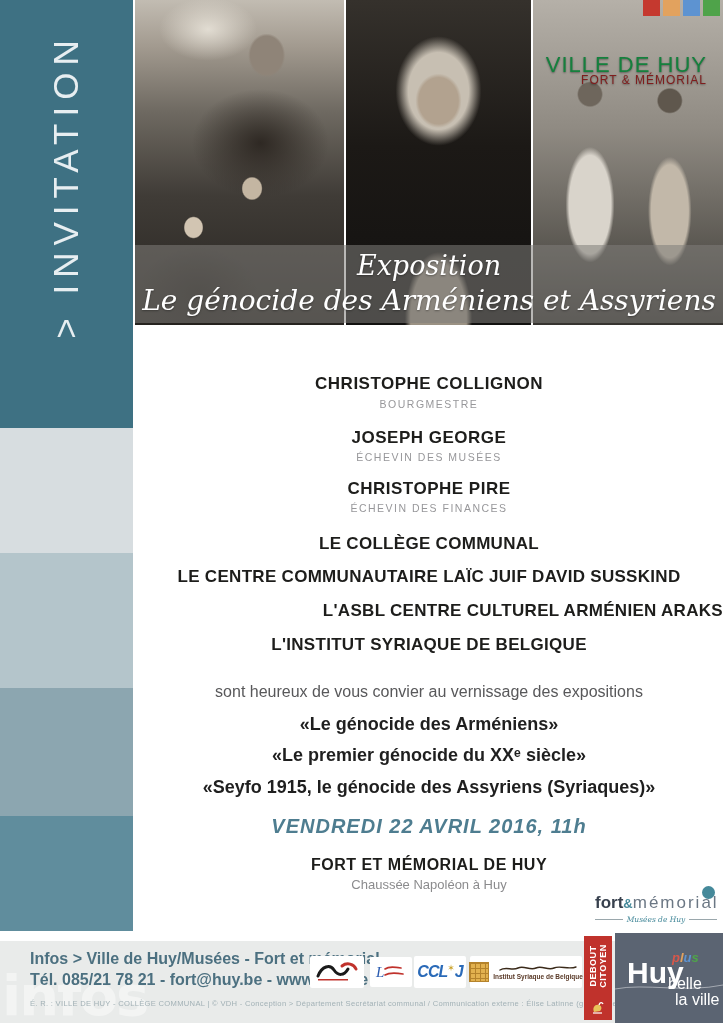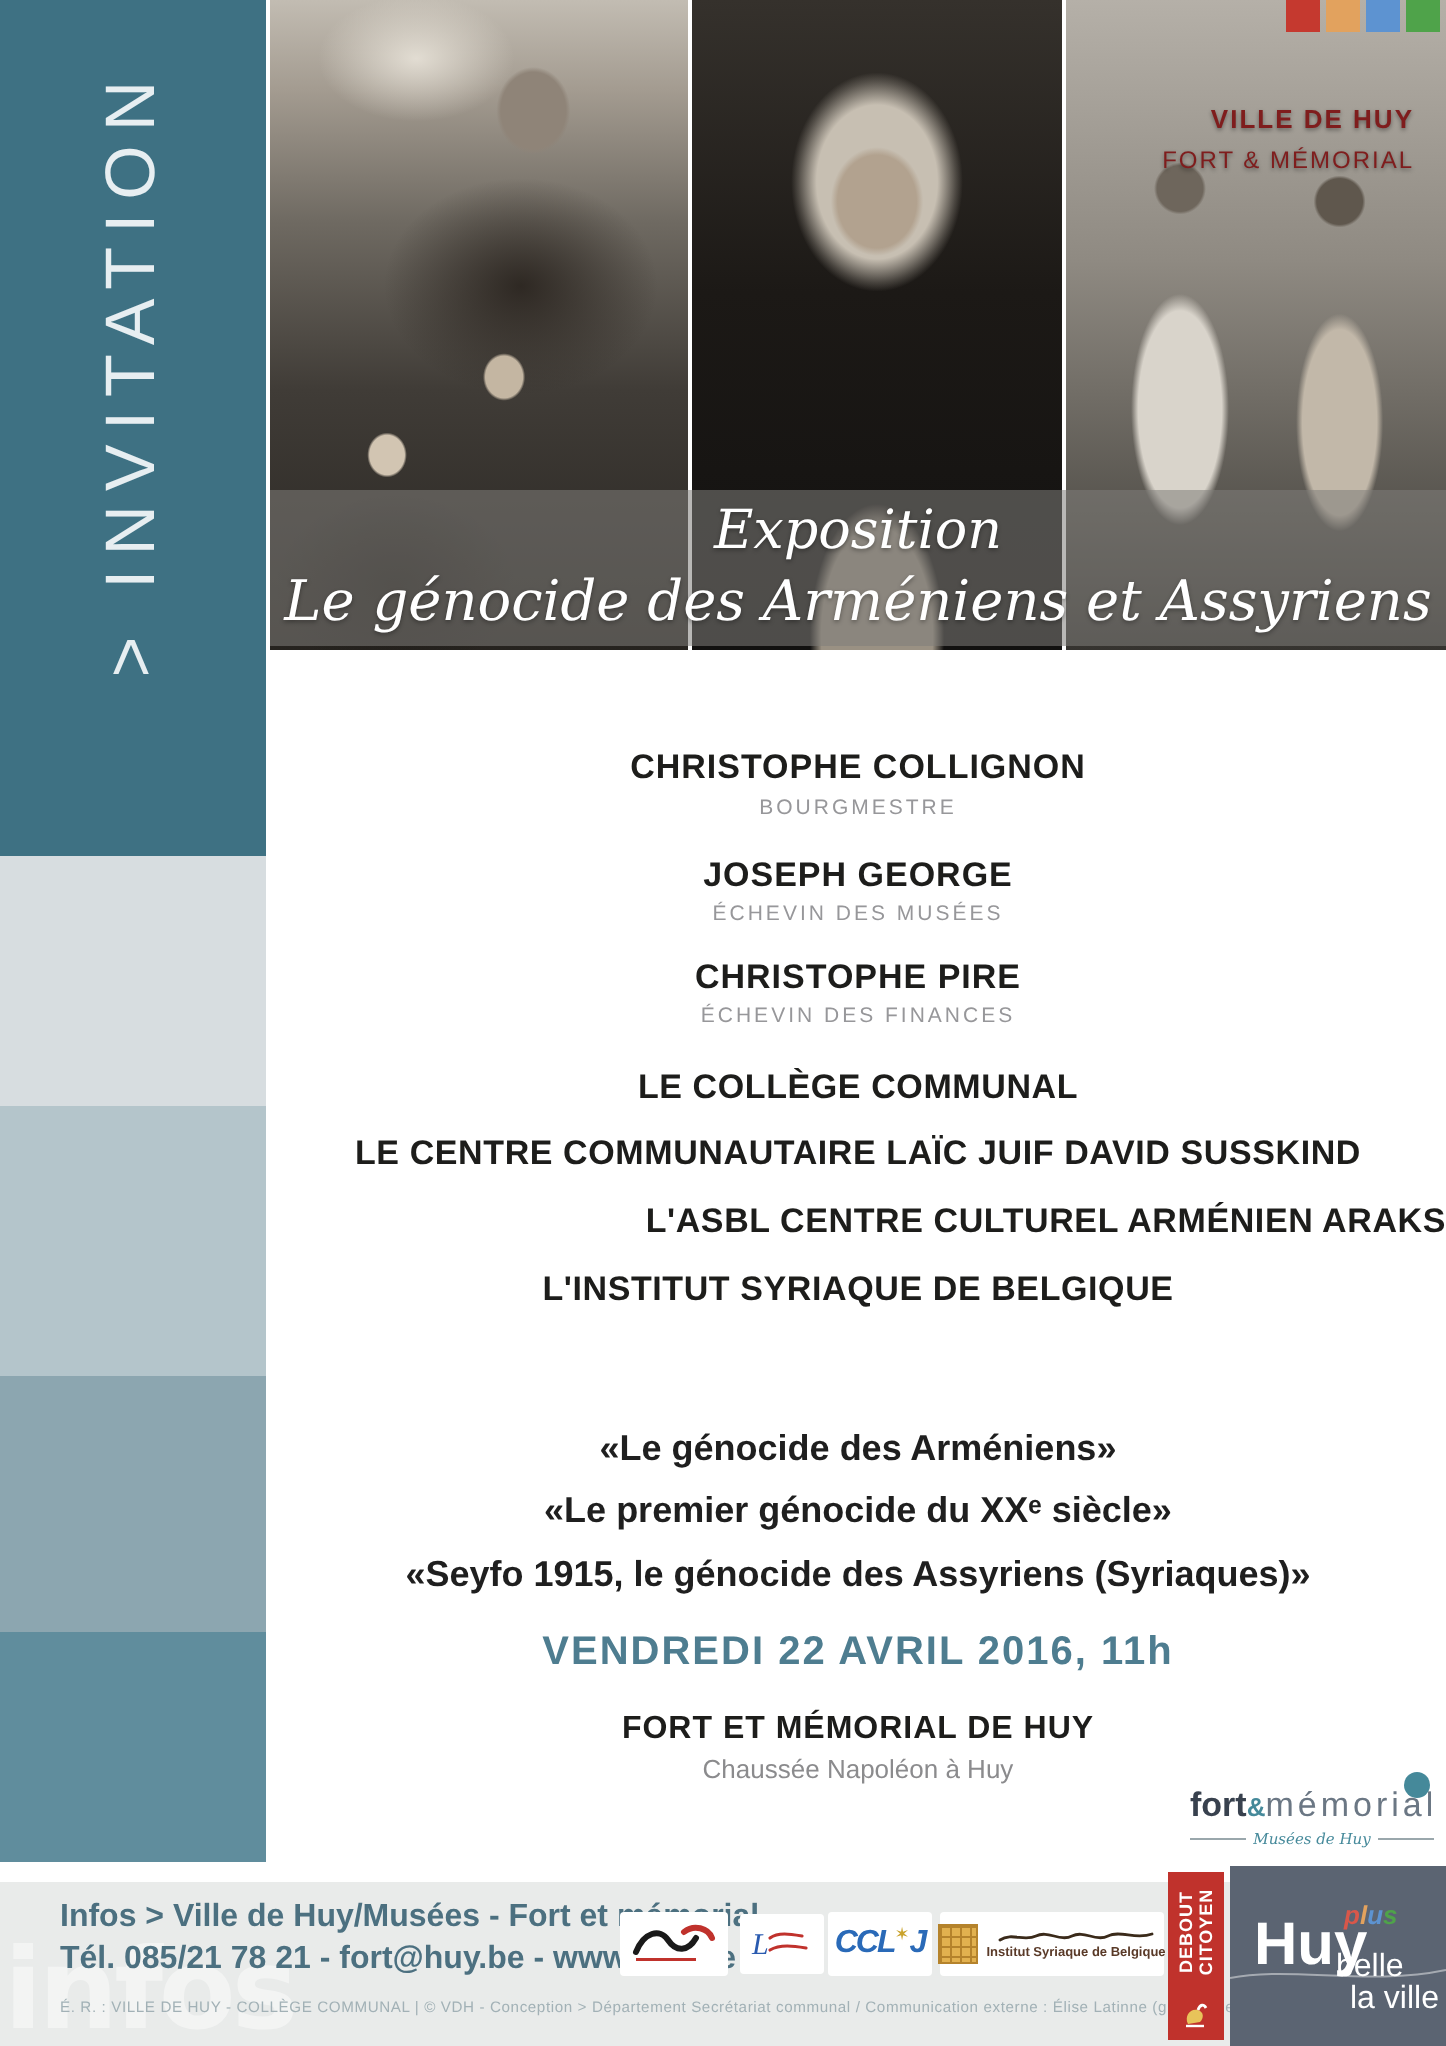--- a/index.html
+++ b/index.html
@@ -53,40 +53,40 @@
     font-family:"DejaVu Serif","Liberation Serif",serif;font-style:italic;
     text-shadow:0 1px 2px rgba(0,0,0,0.35);
   }
   .hero-line1{font-size:27px;margin-top:4px;line-height:34px;}
   .hero-line2{font-size:28px;line-height:36px;}
   
   .brand-squares{position:absolute;top:-5px;right:3px;display:flex;gap:3px;}
   .brand-squares .sq{width:17px;height:21px;}
   .sq-red{background:#c5392f;} .sq-orange{background:#e2a25e;}
   .sq-blue{background:#5d93d1;} .sq-green{background:#4fa34a;}
-  .brand-city{position:absolute;top:52px;right:16px;color:#7f1d1d;font-weight:bold;
-    font-size:13px;letter-spacing:1px;text-shadow:0 1px 2px rgba(0,0,0,0.4);}
+  .brand-city{position:absolute;top:52px;right:16px;color:#15803d;font-weight:normal;
+    font-size:22px;letter-spacing:1px;text-shadow:0 1px 2px rgba(0,0,0,0.4);}
   .brand-site{position:absolute;top:73px;right:16px;color:#7f1d1d;
     font-size:12px;letter-spacing:1px;text-shadow:0 1px 2px rgba(0,0,0,0.4);}
   
   .line{position:absolute;left:135px;width:588px;text-align:center;color:#1d1d1b;}
   .person-name{font-size:17px;font-weight:bold;letter-spacing:0.5px;}
   .person-role{font-size:10.5px;color:#97979a;letter-spacing:1.5px;}
   .org{font-size:17px;font-weight:bold;letter-spacing:0.3px;}
   .intro{font-size:16px;color:#58585a;}
   .quote{font-size:18px;font-weight:bold;color:#1f1f1f;}
   .date{font-size:20px;font-weight:bold;color:#4e7d90;letter-spacing:1px;}
   .venue{font-size:16px;font-weight:bold;letter-spacing:0.5px;}
   .address{font-size:13px;color:#8b8b8d;}
   .p1n{top:374px;} .p1r{top:398px;}
   .p2n{top:428px;} .p2r{top:451px;}
   .p3n{top:479px;} .p3r{top:502px;}
   .o1{top:534px;} .o2{top:567px;} .o3{top:601px;text-align:right;} .o4{top:635px;}
   .it{top:683px;} .q1{top:714px;} .q2{top:745px;} .q3{top:777px;}
-  .dt{top:815px;} .vn{top:856px;} .ad{top:877px;}
+  .dt{top:815px;font-style:italic;} .vn{top:856px;} .ad{top:877px;}
   
   .fort-logo{position:absolute;left:595px;top:893px;width:122px;}
   .fort-logo .dot{position:absolute;right:2px;top:-7px;width:13px;height:13px;border-radius:50%;background:#45899a;}
   .fort-line{white-space:nowrap;text-align:right;}
   .fort-w1{font-size:17px;font-weight:bold;color:#38414e;}
   .fort-amp{font-size:13px;color:#45899a;font-weight:bold;}
   .fort-w2{font-size:17px;color:#6b7784;letter-spacing:2px;}
   .fort-sub{margin-top:2px;display:flex;align-items:center;justify-content:center;gap:4px;}
   .fort-sub .rule{height:1px;background:#9aa7ac;flex:1;}
   .fort-sub .txt{font-family:"DejaVu Serif","Liberation Serif",serif;font-style:italic;
@@ -160,20 +160,21 @@
   <div class="line person-name p2n">JOSEPH GEORGE</div>
   <div class="line person-role p2r">ÉCHEVIN DES MUSÉES</div>
   <div class="line person-name p3n">CHRISTOPHE PIRE</div>
   <div class="line person-role p3r">ÉCHEVIN DES FINANCES</div>
 
   <div class="line org o1">LE COLLÈGE COMMUNAL</div>
   <div class="line org o2">LE CENTRE COMMUNAUTAIRE LAÏC JUIF DAVID SUSSKIND</div>
   <div class="line org o3">L'ASBL CENTRE CULTUREL ARMÉNIEN ARAKS</div>
   <div class="line org o4">L'INSTITUT SYRIAQUE DE BELGIQUE</div>
 
+  <div class="line intro it">sont heureux de vous convier au vernissage des expositions</div>
   <div class="line quote q1">«Le génocide des Arméniens»</div>
   <div class="line quote q2">«Le premier génocide du XXᵉ siècle»</div>
   <div class="line quote q3">«Seyfo 1915, le génocide des Assyriens (Syriaques)»</div>
 
   <div class="line date dt">VENDREDI 22 AVRIL 2016, 11h</div>
   <div class="line venue vn">FORT ET MÉMORIAL DE HUY</div>
   <div class="line address ad">Chaussée Napoléon à Huy</div>
 
   <div class="fort-logo">
     <div class="dot"></div>

